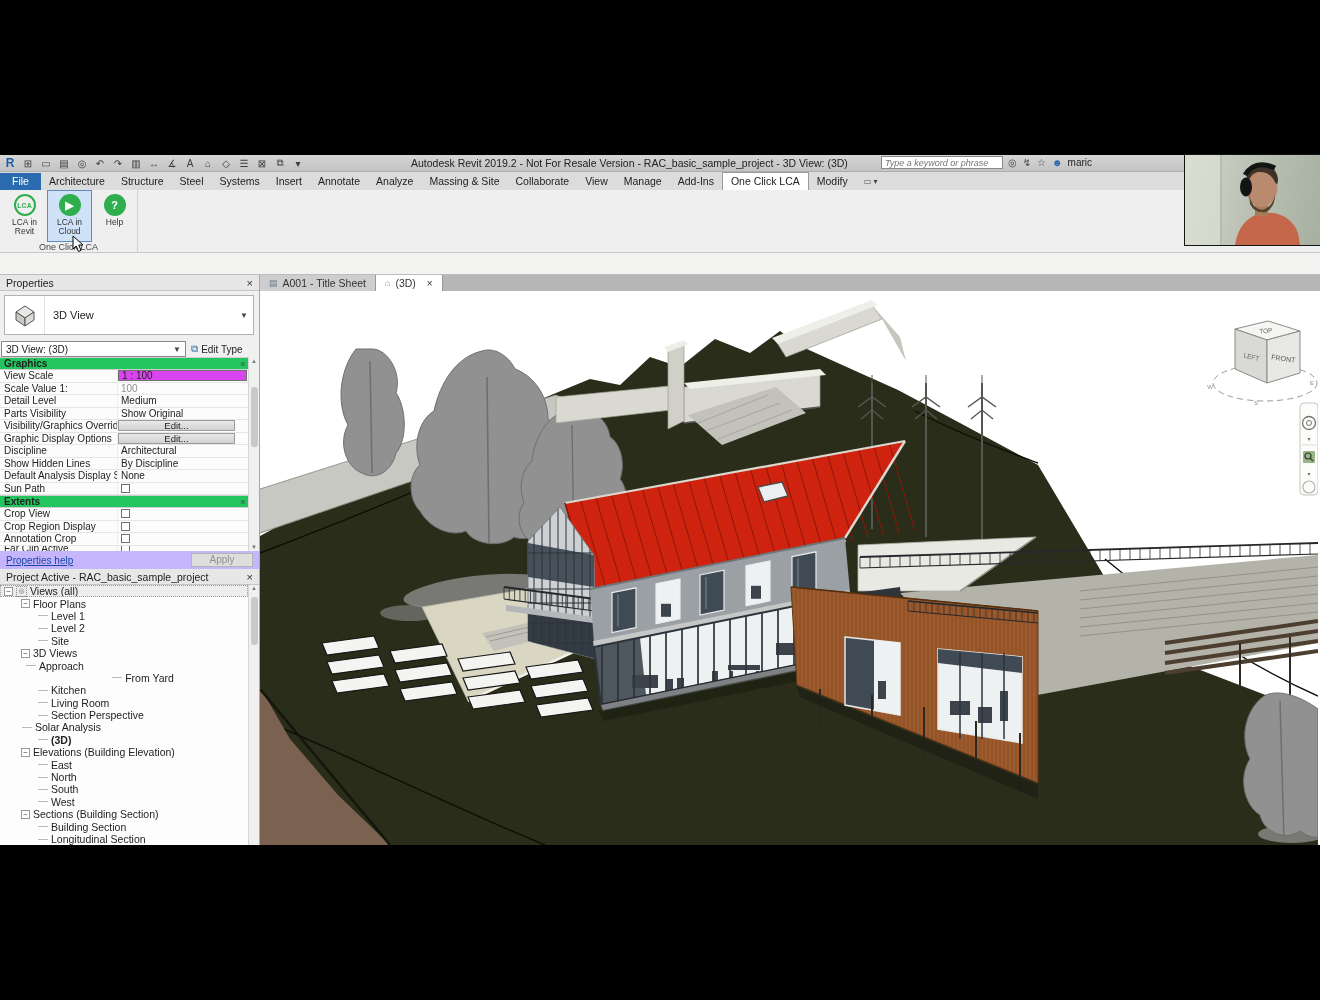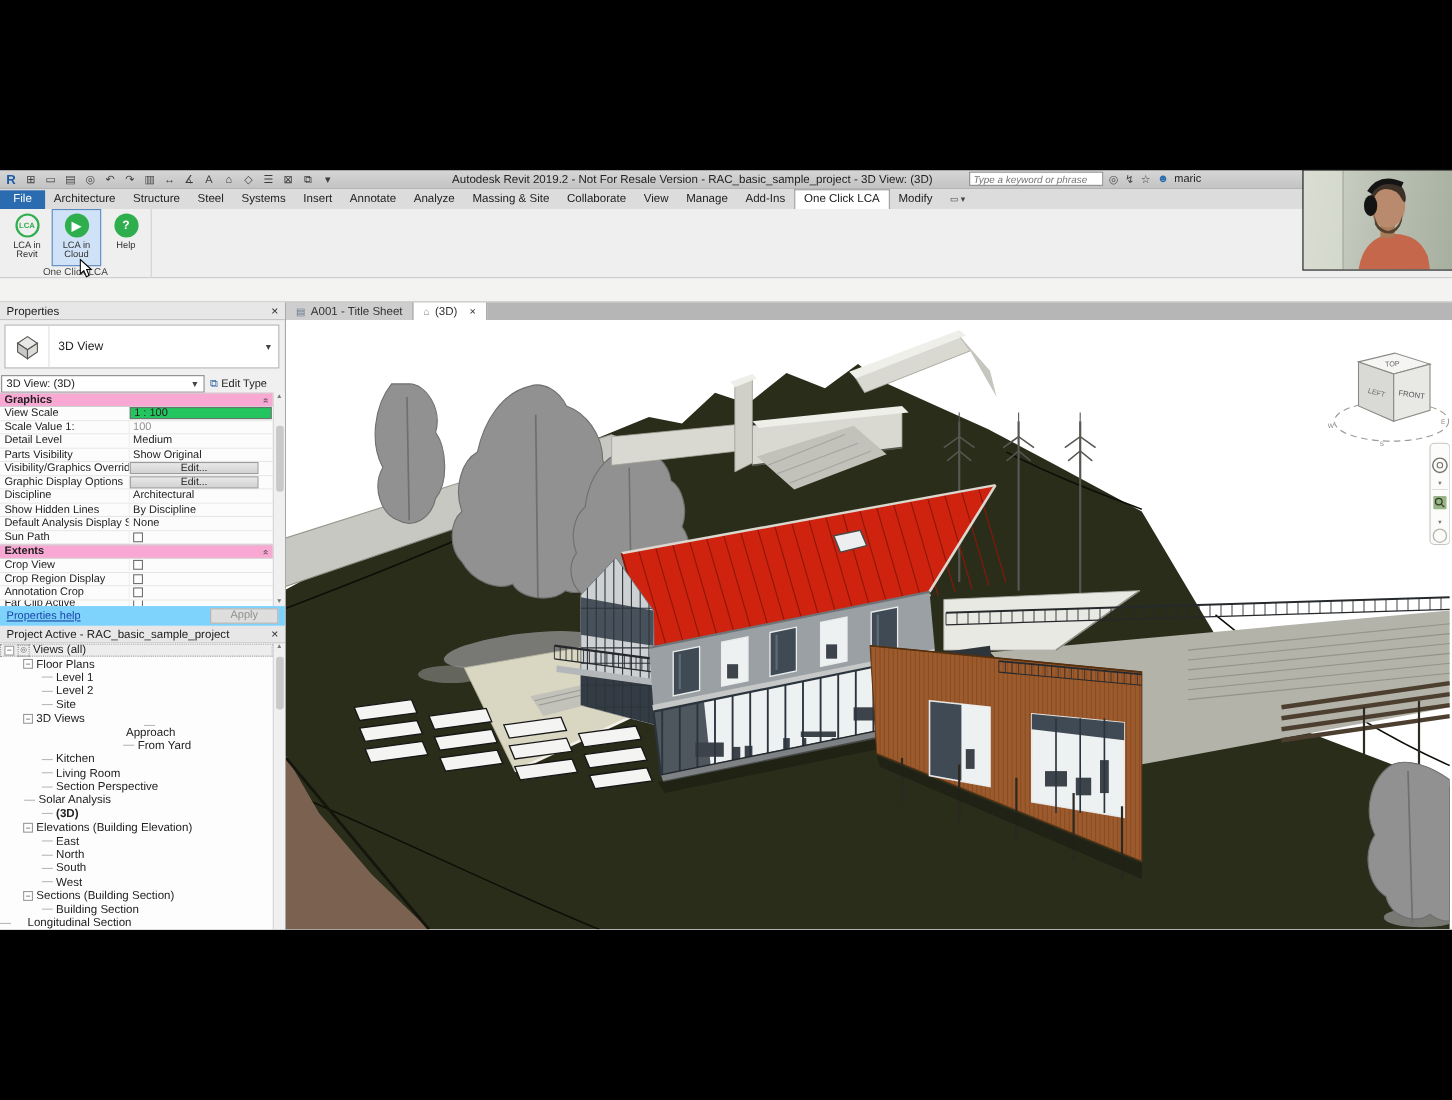--- a/index.html
+++ b/index.html
@@ -53,35 +53,35 @@
   .type-box { position:absolute; left:4px; top:4px; right:5px; bottom:6px; background:#fff; border:1px solid #b2b2b2; display:flex; align-items:center; }
   .type-icon { width:40px; height:100%; border-right:1px solid #e0e0e0; display:flex; align-items:center; justify-content:center; }
   .type-label { font-size:11px; color:#222; padding-left:8px; }
   .type-chev { margin-left:auto; padding-right:5px; font-size:8px; color:#444; }
   .combo-row { position:absolute; top:66px; left:0; right:0; height:16px; display:flex; gap:2px; padding:0 1px; }
   .view-combo { flex:1; background:#fff; border:1px solid #8a8a8a; font-size:10px; color:#222; display:flex; align-items:center; padding:0 4px; }
   .view-combo .chev { margin-left:auto; font-size:8px; color:#444; }
   .edit-type { width:70px; font-size:10px; color:#222; display:flex; align-items:center; gap:3px; padding-left:3px; }
   .edit-type .eic { color:#3a6ea5; font-size:10px; }
   .prop-grid { position:absolute; top:82px; left:0; width:249px; }
-  .sec-h { height:13px; background:#f9a8d4; border-top:1px solid #cfcfcf; border-bottom:1px solid #cfcfcf; font-size:10px; font-weight:bold; color:#222; display:flex; align-items:center; padding:0 4px;gap:12px; }
+  .sec-h { height:13px; background:#22c55e; border-top:1px solid #cfcfcf; border-bottom:1px solid #cfcfcf; font-size:10px; font-weight:bold; color:#222; display:flex; align-items:center; padding:0 4px;gap:12px; }
   .sec-h .chev2 { margin-left:auto; font-size:9px; color:#555; transform:rotate(90deg); }
   .prow { height:12.5px; display:flex; align-items:center; background:#fcfcfc; border-bottom:1px solid #e6e6e6; font-size:10px; color:#222; }
   .prow.partial { height:6.5px; overflow:hidden; }
   .prow .lab { width:118px; padding-left:4px; white-space:nowrap; overflow:hidden; border-right:1px solid #eee; }
   .prow .val { flex:1; padding-left:3px; white-space:nowrap; overflow:hidden; }
   .prow .val.muted { color:#909090; }
-  .val-input { flex:1; height:11px; margin-right:2px; background:#22c55e; border:1px solid #707070; font-size:10px; padding-left:3px; line-height:10px; }
+  .val-input { flex:1; height:11px; margin-right:2px; background:#d946ef; border:1px solid #707070; font-size:10px; padding-left:3px; line-height:10px; }
   .val-btn { flex:1; height:11px; margin-right:14px; background:linear-gradient(#e8e8e8,#d2d2d2); border:1px solid #9c9c9c; font-size:9.5px; text-align:center; line-height:10px; }
   .cb { width:9px; height:9px; background:#fff; border:1px solid #707070; margin-left:3px; }
   .p-scroll { position:absolute; right:0; top:82px; width:11px; height:194px; background:#f0f0f0; border-left:1px solid #d5d5d5; font-size:6px; color:#777; text-align:center; }
   .p-scroll .thumb { position:absolute; left:2px; top:30px; width:7px; height:60px; background:#c9c9c9; border-radius:3px; }
   .p-scroll .up { position:absolute; top:1px; left:0; right:0; }
   .p-scroll .dn { position:absolute; bottom:1px; left:0; right:0; }
-  .help-row { position:absolute; top:276px; left:0; right:0; height:18px; background:#7dd3fc; display:flex; align-items:center; padding:0 6px; }
+  .help-row { position:absolute; top:276px; left:0; right:0; height:18px; background:#c4b5fd; display:flex; align-items:center; padding:0 6px; }
   .help-link { font-size:10px; color:var(--link); text-decoration:underline; }
   .apply-btn { margin-left:auto; width:62px; height:14px; background:#dedede; border:1px solid #b4b4b4; color:#8f8f8f; font-size:10px; text-align:center; line-height:12px; }
 
   .pb { position:absolute; left:0; top:294px; width:260px; height:276px; background:#f9f9f9; border-right:1px solid #a8a8a8; }
   .pb-tree { position:absolute; top:16px; left:0; right:11px; bottom:0; overflow:hidden; background:#fdfdfd; }
   .trow { height:12.4px; display:flex; align-items:center; font-size:10.5px; color:#222; white-space:nowrap; }
   .trow.sel { background:#ededed; outline:1px dotted #9a9a9a; outline-offset:-1px; }
   .trow.bold { font-weight:bold; }
   .expander { width:9px; height:9px; border:1px solid #999; background:#fff; font-size:8px; line-height:7px; text-align:center; color:#444; margin-right:3px; flex:none; }
   .dash { width:10px; border-top:1px solid #b9b9b9; margin-right:3px; flex:none; }
@@ -322,21 +322,21 @@
             <span>Level 2</span>
           </div>
           <div class="trow" style="padding-left: 38px;">
             <span class="dash"></span>
             <span>Site</span>
           </div>
           <div class="trow" style="padding-left: 21px;">
             <span class="expander">−</span>
             <span>3D Views</span>
           </div>
-          <div class="trow" style="padding-left: 26px; flex-direction: column;">
+          <div class="trow" style="padding-left: 26px;">
             <span class="dash"></span>
             <span>Approach</span>
           </div>
           <div class="trow" style="padding-left: 38px; justify-content: center;">
             <span class="dash"></span>
             <span>From Yard</span>
           </div>
           <div class="trow" style="padding-left: 38px;">
             <span class="dash"></span>
             <span>Kitchen</span>
@@ -378,21 +378,21 @@
             <span>West</span>
           </div>
           <div class="trow" style="padding-left: 21px;">
             <span class="expander">−</span>
             <span>Sections (Building Section)</span>
           </div>
           <div class="trow" style="padding-left: 38px;">
             <span class="dash"></span>
             <span>Building Section</span>
           </div>
-          <div class="trow" style=" gap: 12px;">
+          <div class="trow" style="padding-left: 38px;">
             <span class="dash"></span>
             <span>Longitudinal Section</span>
           </div>
         </div>
       <div class="pb-scroll">
         <div>▲</div>
         <div class="thumb"></div>
       </div>
     </div>
 

